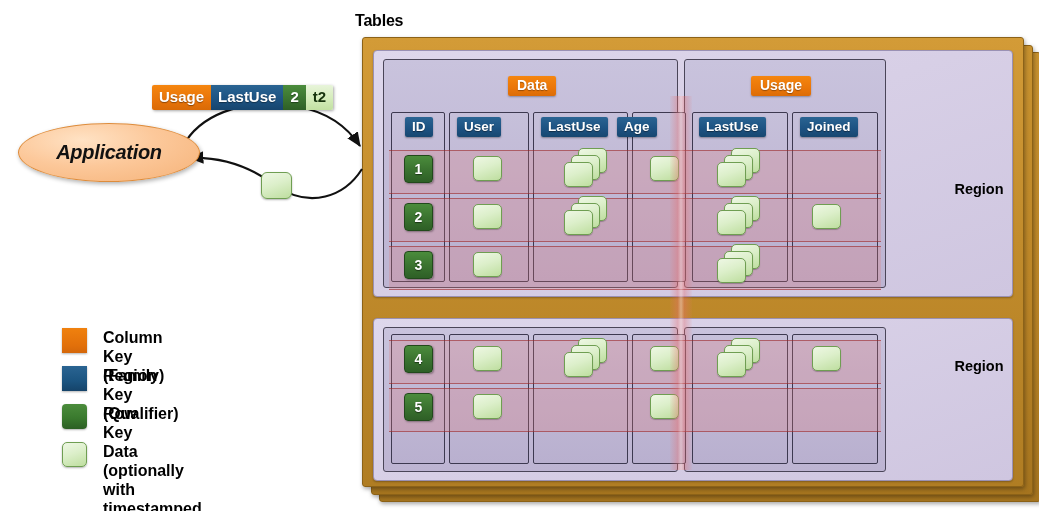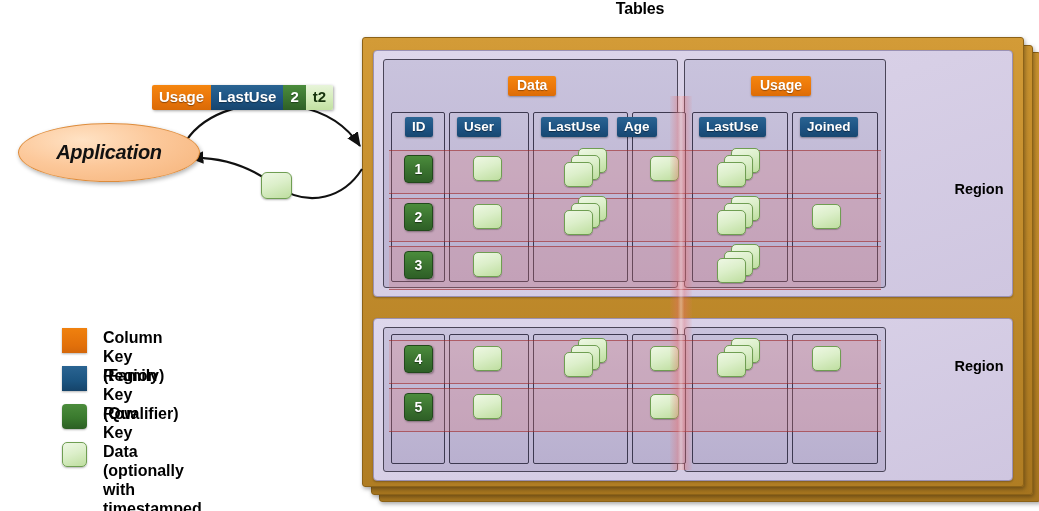--- a/index.html
+++ b/index.html
@@ -12,22 +12,22 @@
     position: relative;
     overflow: hidden;
     font-family: "Liberation Sans", sans-serif;
     -webkit-font-smoothing: antialiased;
   }
   .stage { position: absolute; inset: 0; }
 
   
   #tables-title {
     position: absolute;
-    left: 355px; top: 0px; width: 570px;
-    text-align: center;
+    left: 355px; top: 12px; width: 570px;
+    text-align: left;
     font-size: 16px; font-weight: bold; color: #000;
     letter-spacing: -0.2px;
   }
 
   
   .tableShell {
     position: absolute;
     background: linear-gradient(180deg,#c8922f 0%, #bb8527 55%, #a5741f 100%);
     border: 1px solid #8c6217;
     border-radius: 3px;

